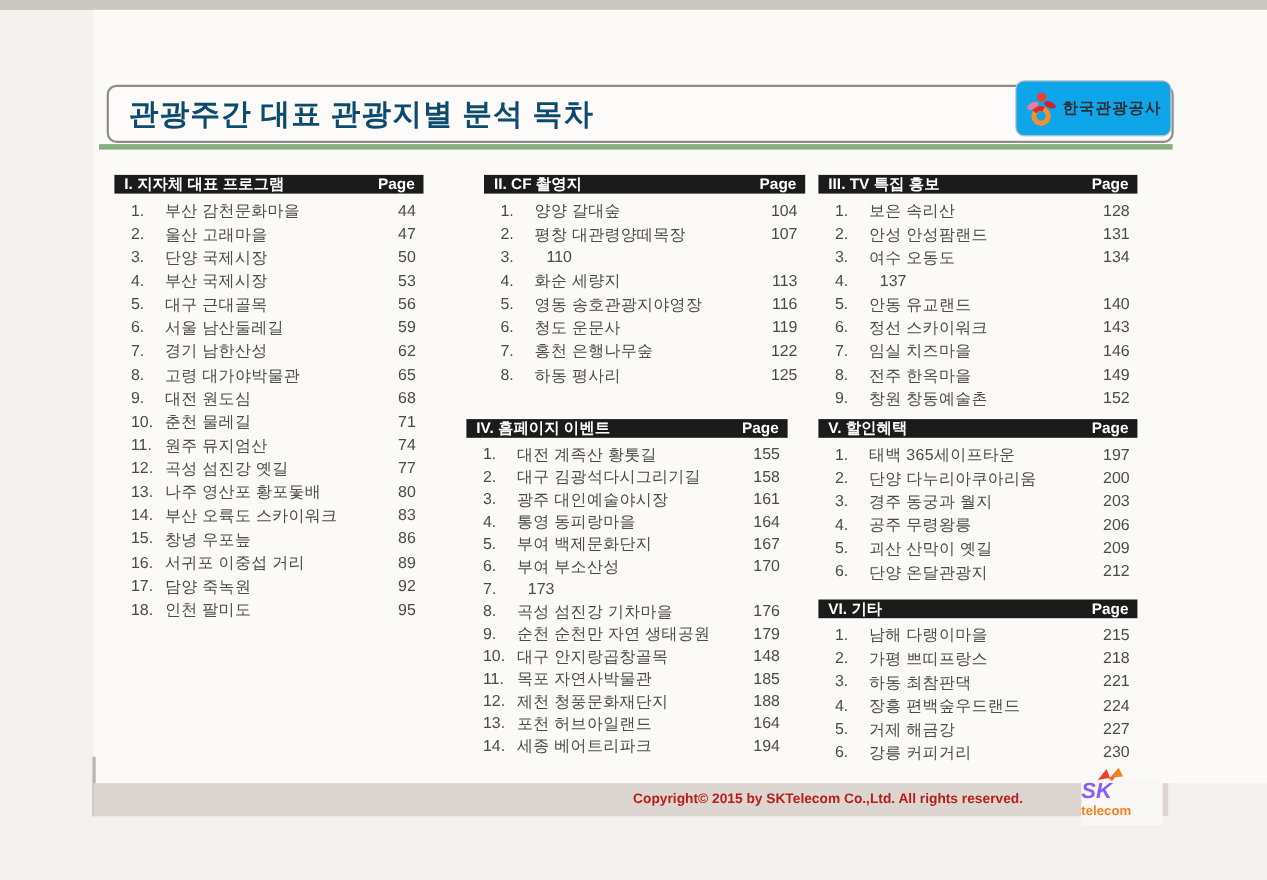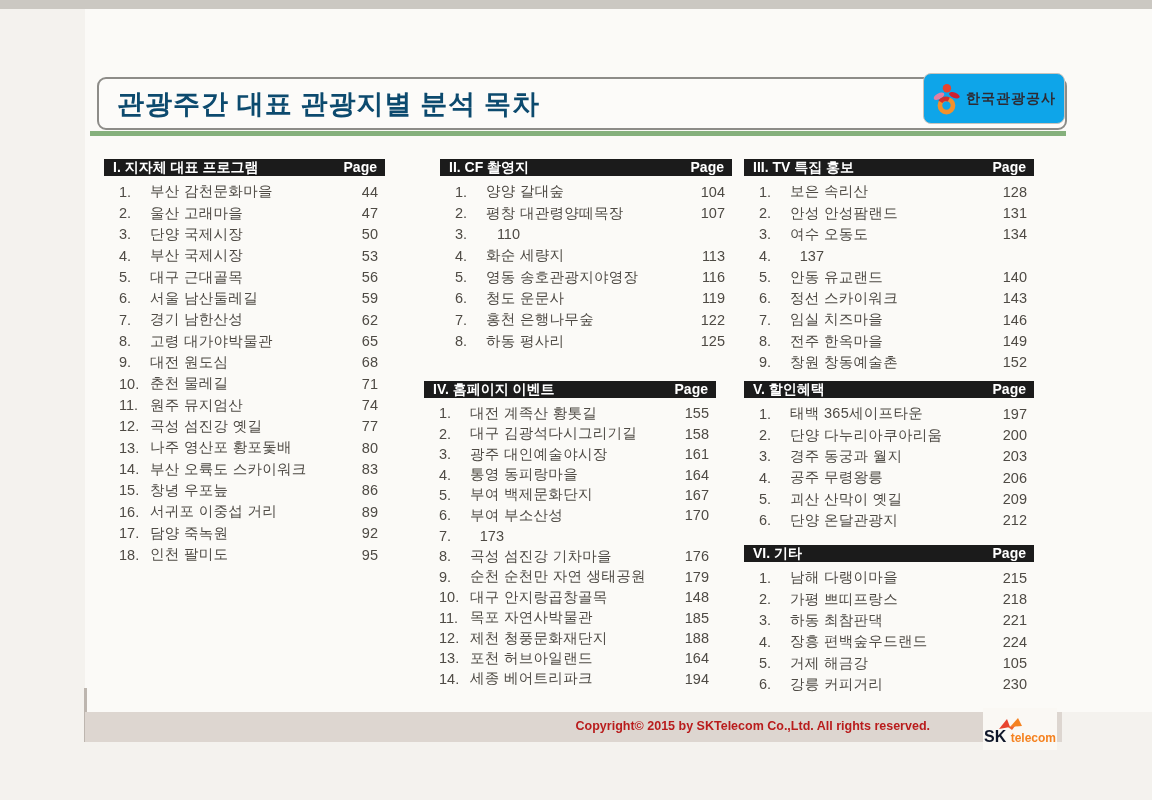--- a/index.html
+++ b/index.html
@@ -54,21 +54,21 @@
   
   .footer-band{position:absolute;left:85px;top:712px;width:977px;height:30px;background:#ddd6d0;}
   .copyright{
     position:absolute;right:222px;top:719px;font-size:12.5px;color:#b91c1c;font-weight:bold;
   }
   .sk-logo{
     position:absolute;left:983px;top:708px;width:74px;height:42px;background:#faf8f4;
     display:flex;align-items:flex-end;justify-content:center;padding-bottom:5px;box-sizing:border-box;
   }
   .sk-logo .wrap{position:relative;line-height:1;}
-  .sk-logo .sk{font-size:16px;font-weight:bold;color:#0f172a;}
+  .sk-logo .sk{font-size:20px;font-weight:bold;color:#8b5cf6;font-style:italic;}
   .sk-logo .telecom{font-size:12px;color:#f58220;font-weight:bold;text-align:center;}
   .sk-butterfly{position:absolute;left:14px;top:-12px;}
 </style>
 </head>
 <body>
 
 <div class="top-strip"></div>
 <div class="slide"></div>
 <div class="left-edge"></div>
 
@@ -428,21 +428,21 @@
         <span class="pg">221</span>
       </li>
       <li class="row">
         <span class="no">4.</span>
         <span class="nm">장흥 편백숲우드랜드</span>
         <span class="pg">224</span>
       </li>
       <li class="row">
         <span class="no">5.</span>
         <span class="nm">거제 해금강</span>
-        <span class="pg">105</span>
+        <span class="pg">227</span>
       </li>
       <li class="row">
         <span class="no">6.</span>
         <span class="nm">강릉 커피거리</span>
         <span class="pg">230</span>
       </li>
     </ol>
 </div>
 
 <div class="footer-band"></div>

